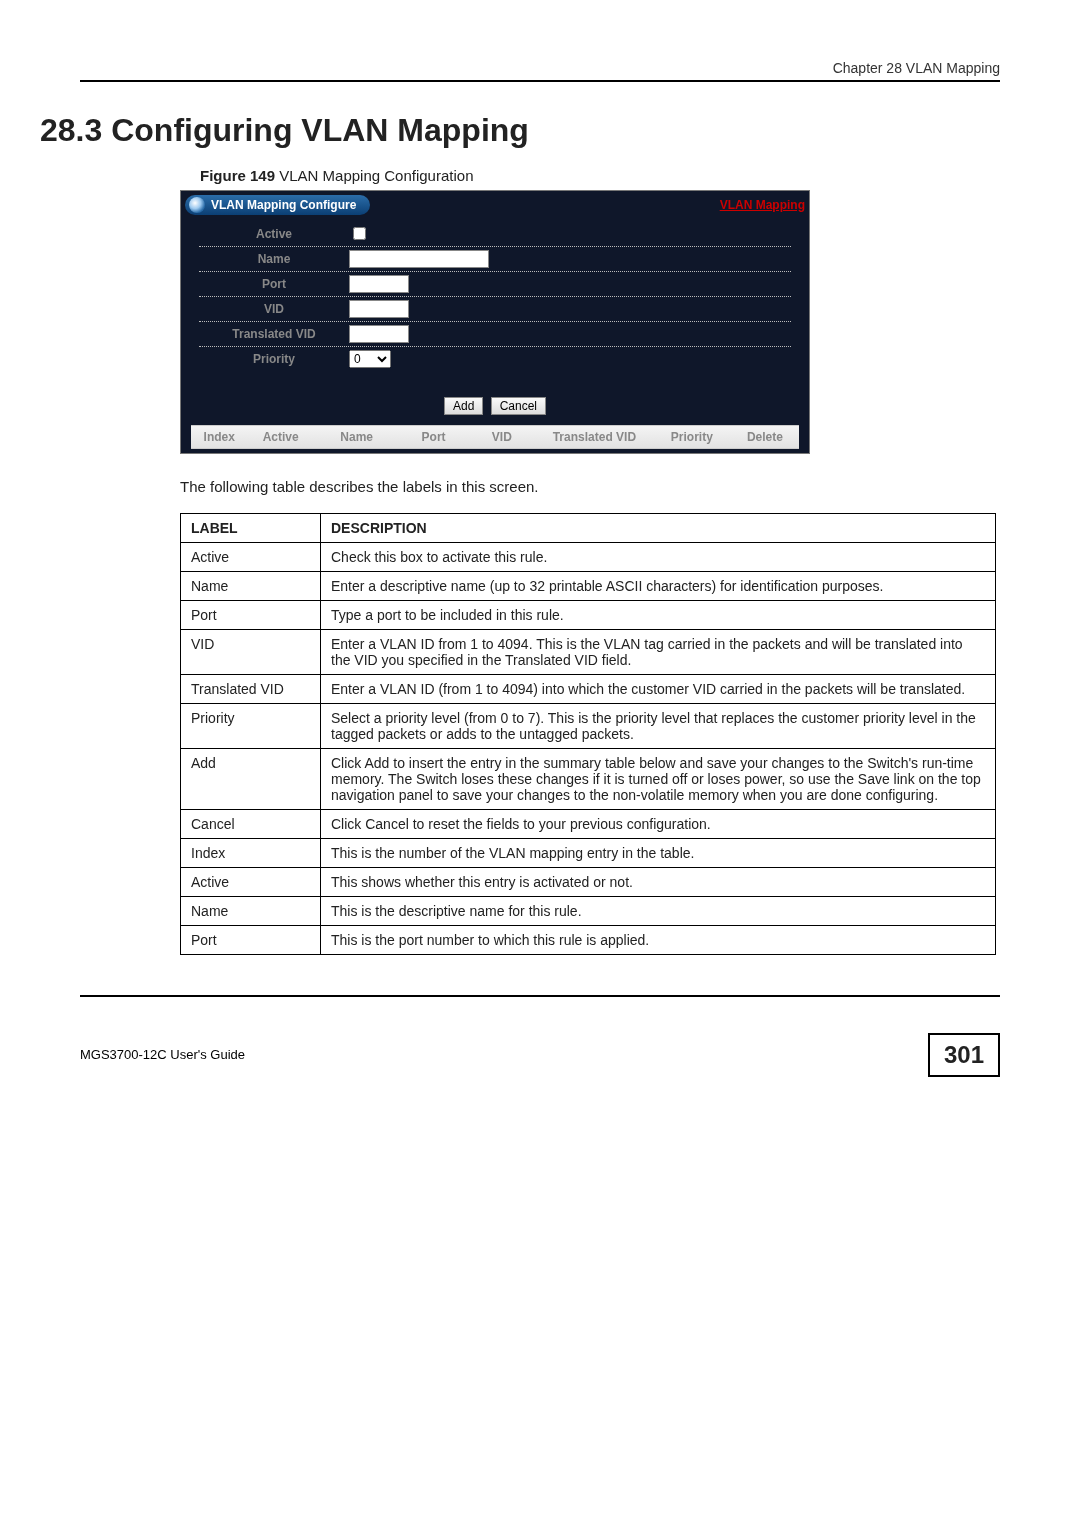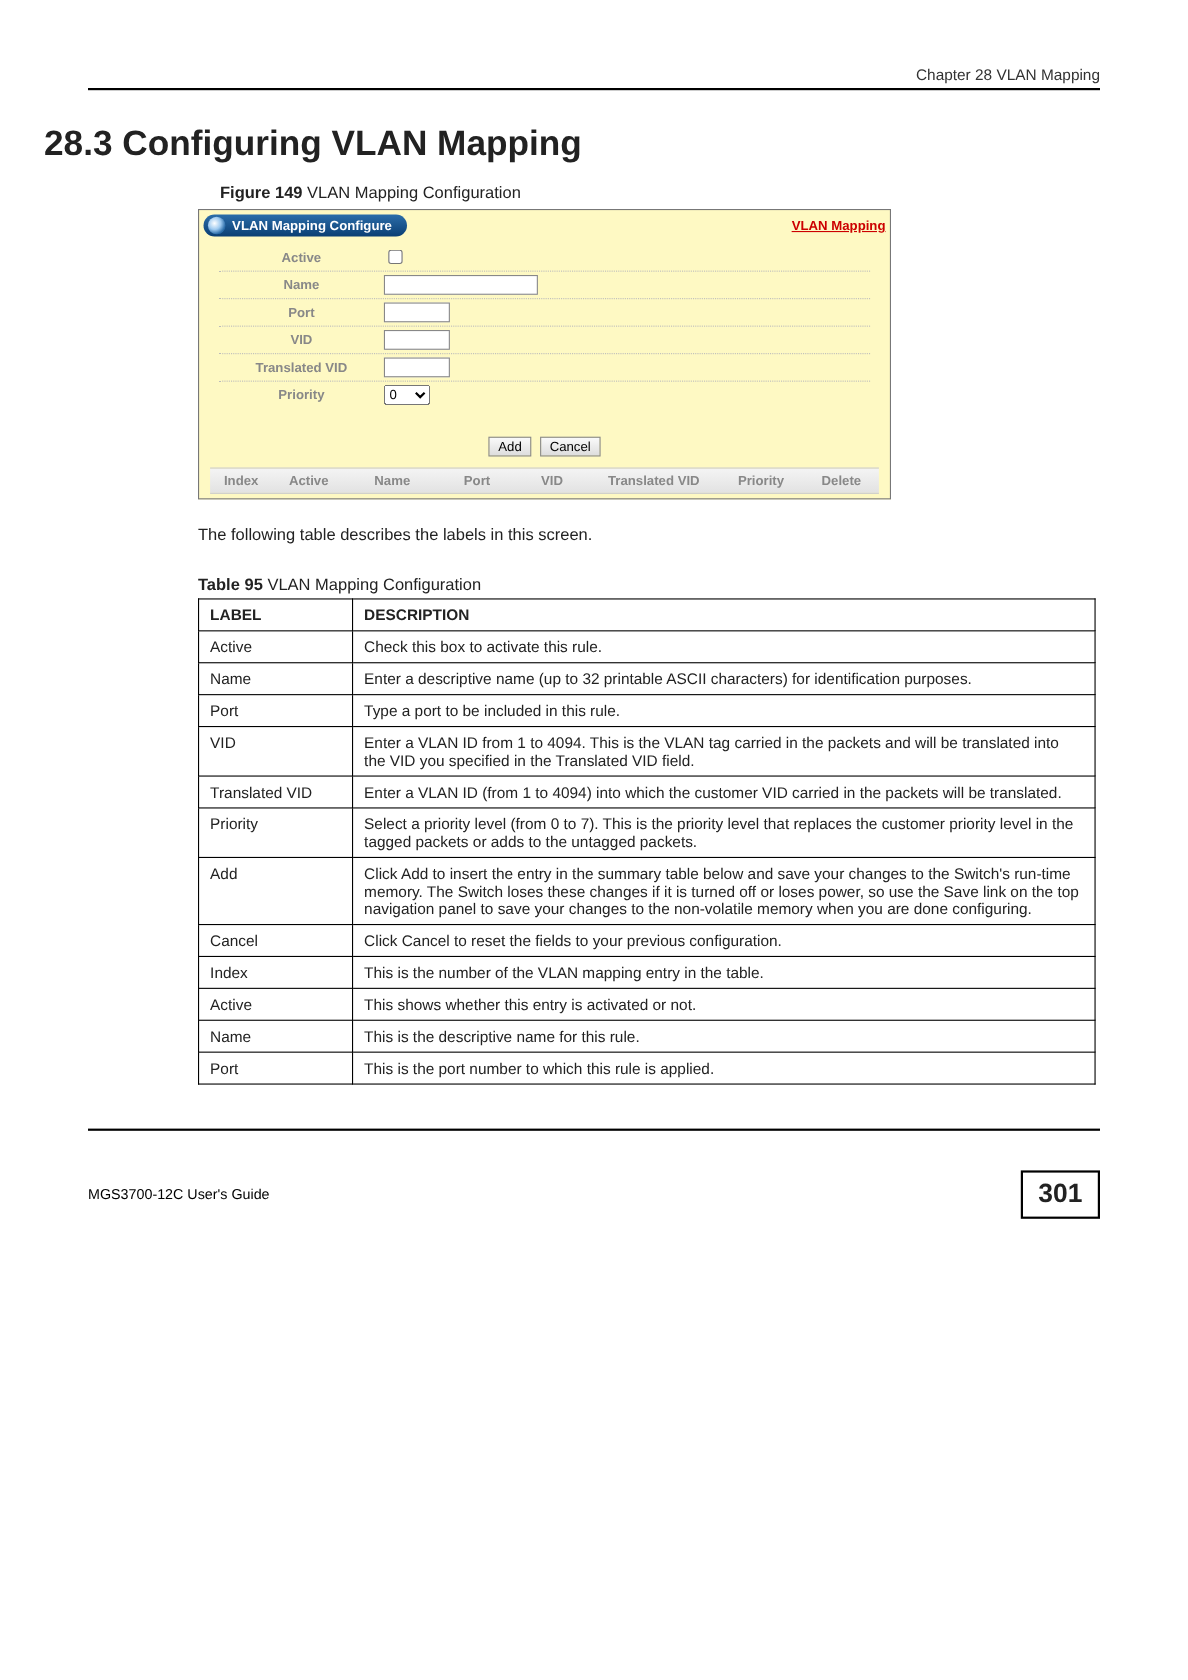--- a/index.html
+++ b/index.html
@@ -42,21 +42,21 @@
     font-size: 15px;
     margin-left: 120px;
     margin-bottom: 6px;
   }
   .fig-caption b { font-weight: bold; }
   
   .config-ui {
     width: 630px;
     margin-left: 100px;
     border: 1px solid #777;
-    background: #fef9c3;
+    background: #0f172a;
     font-family: Arial, sans-serif;
     font-size: 12px;
     color: #555;
     padding: 4px;
   }
   .ui-titlebar {
     display: flex;
     align-items: center;
     justify-content: space-between;
     margin-bottom: 2px;
@@ -244,23 +244,20 @@
       <span class="col-vid">VID</span>
       <span class="col-tvid">Translated VID</span>
       <span class="col-pri">Priority</span>
       <span class="col-del">Delete</span>
     </div>
 
   </div>
 
   <div class="body-text" style="margin-top:22px;">The following table describes the labels in this screen.</div>
 
-  <div class="table-caption">
-    <b>Table 95</b><span>   VLAN Mapping Configuration</span>
-  </div>
 
   <table class="desc-table">
     <thead>
       <tr>
         <th>LABEL</th>
         <th>DESCRIPTION</th>
       </tr>
     </thead>
     <tbody>
       <tr>

